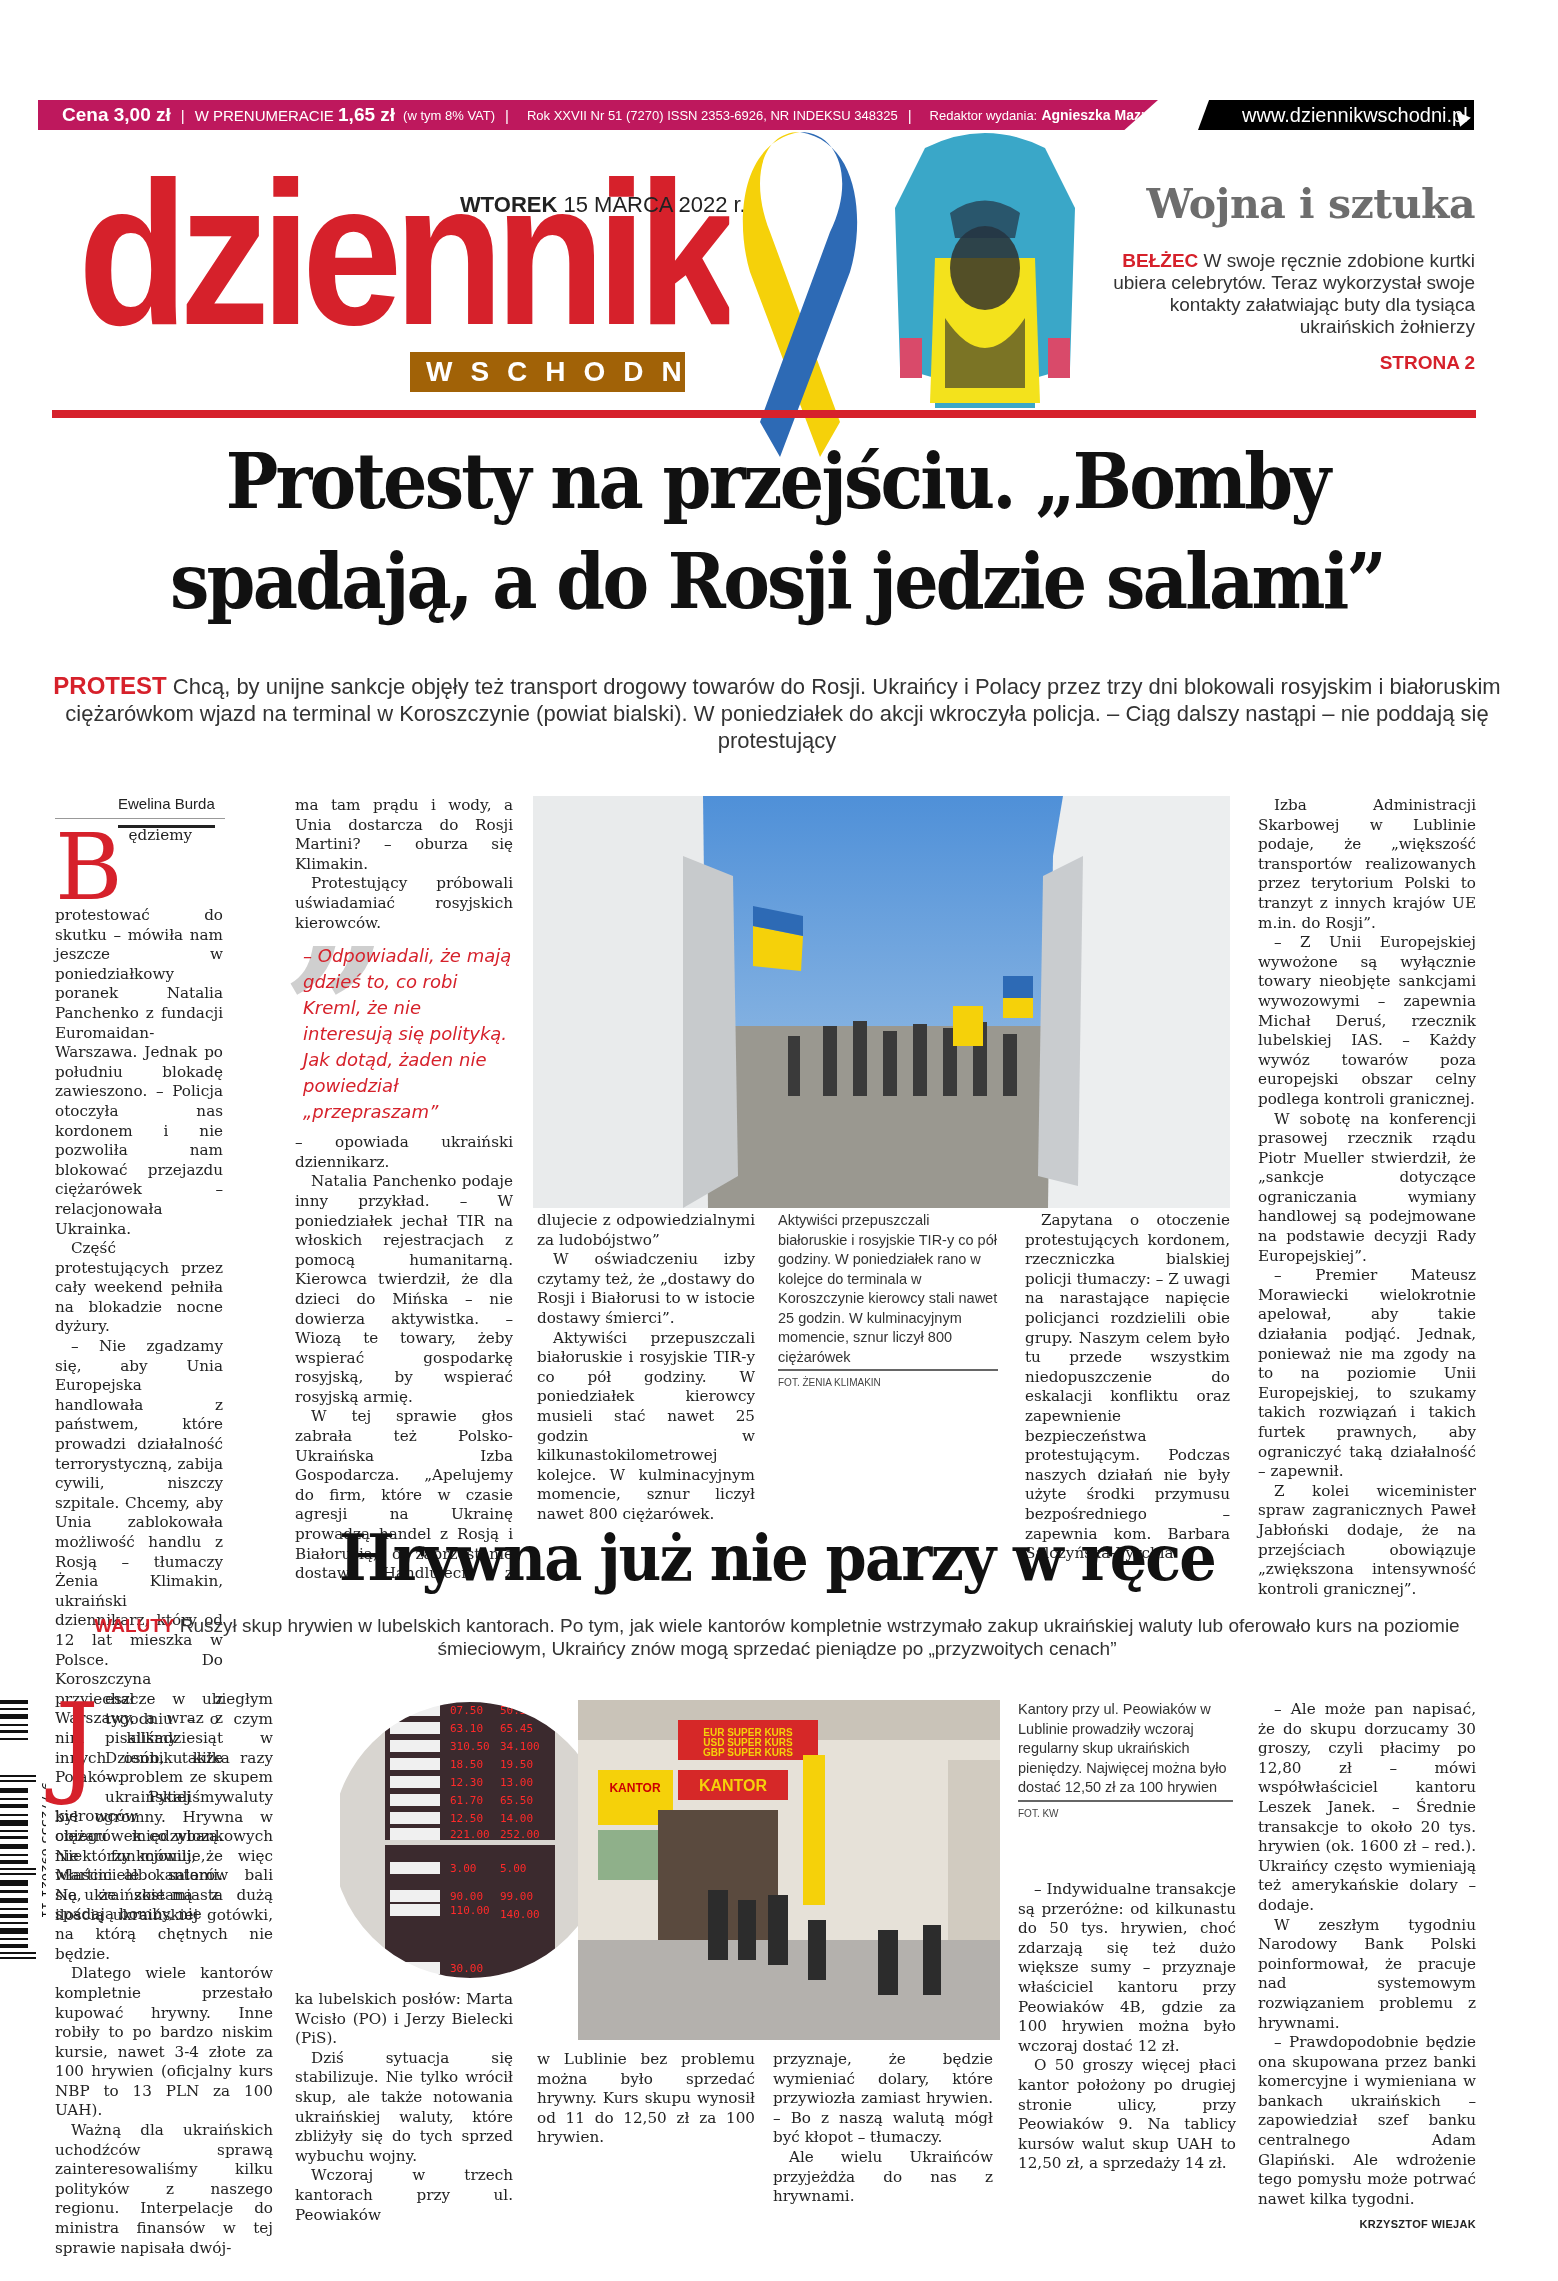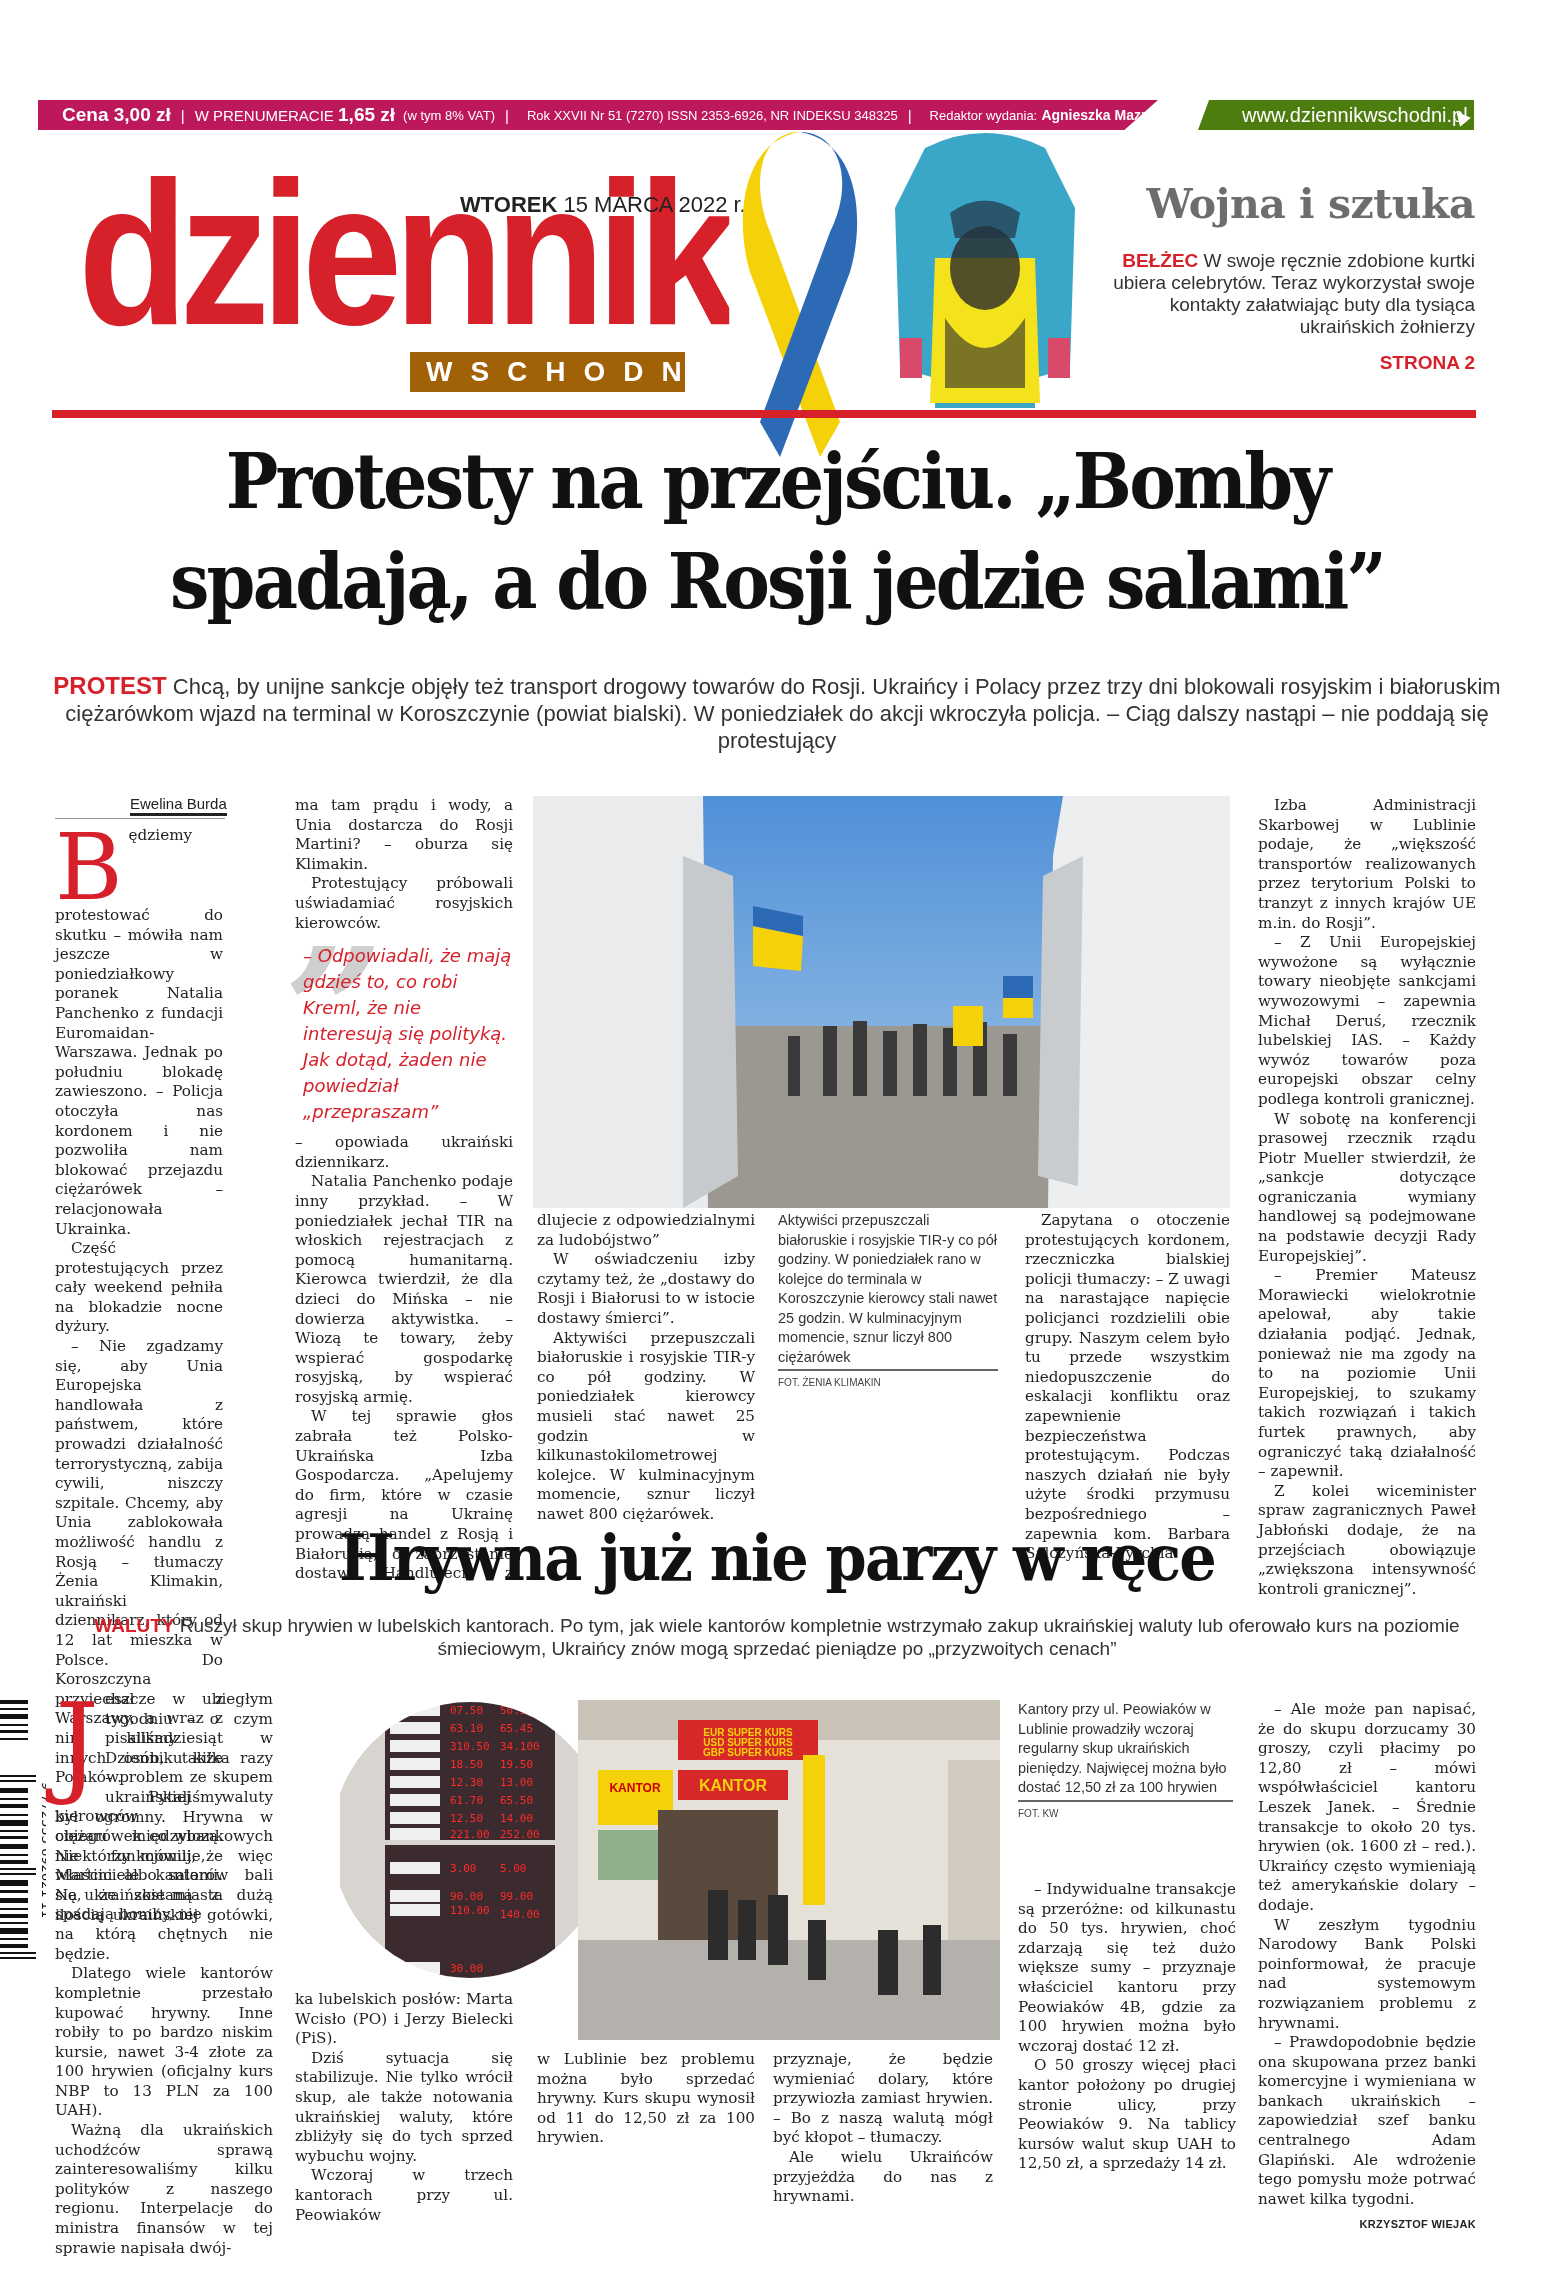--- a/index.html
+++ b/index.html
@@ -5,21 +5,21 @@
   * { box-sizing: border-box; margin: 0; padding: 0; }
   html, body { width: 1558px; height: 2281px; background: #ffffff; overflow: hidden; }
   body { position: relative; font-family: "DejaVu Serif", serif; color: #1a1a1a; }
 
   
   .topbar { position: absolute; left: 38px; top: 100px; width: 1440px; height: 30px; display: flex; }
   .topbar-dark { background: #be185d; color: #fff; width: 1120px; height: 30px; display: flex; align-items: center; padding-left: 24px; font-family: "Liberation Sans", sans-serif; font-size: 15px; white-space: nowrap; clip-path: polygon(0 0, 100% 0, 97% 100%, 0 100%); }
   .topbar-dark b { font-size: 19px; }
   .topbar-dark .sep { margin: 0 10px; }
   .topbar-dark .small { font-size: 13px; margin-left: 8px; }
-  .topbar-url { position: absolute; left: 1160px; top: 0; width: 276px; height: 30px; background: #4d7c0f; color: #fff; font-family: "Liberation Sans", sans-serif; font-size: 20px; line-height: 30px; padding-left: 44px; clip-path: polygon(4% 0, 100% 0, 100% 100%, 0 100%); }
+  .topbar-url { position: absolute; left: 1160px; top: 0; width: 276px; height: 30px; background: #000000; color: #fff; font-family: "Liberation Sans", sans-serif; font-size: 20px; line-height: 30px; padding-left: 44px; clip-path: polygon(4% 0, 100% 0, 100% 100%, 0 100%); }
   .cursor-icon { position: absolute; right: 6px; top: 10px; width: 0; height: 0; border-left: 7px solid transparent; border-right: 7px solid transparent; border-bottom: 14px solid #fff; transform: rotate(-40deg); }
 
   
   .logo { position: absolute; left: 78px; top: 150px; font-family: "Liberation Sans", sans-serif; font-weight: bold; font-size: 205px; letter-spacing: -10px; color: #d6212b; line-height: 1; transform: scaleX(0.88); transform-origin: left top; height: 240px; overflow: hidden; }
   .logo-sub { position: absolute; left: 410px; top: 352px; width: 275px; height: 40px; background: #a16207; color: #fff; font-family: "Liberation Sans", sans-serif; font-weight: bold; font-size: 28px; letter-spacing: 18px; line-height: 40px; padding-left: 16px; }
   .dateline { position: absolute; left: 460px; top: 192px; font-family: "Liberation Sans", sans-serif; font-size: 22px; color: #222; }
   .dateline b { font-weight: bold; }
   .red-rule { position: absolute; left: 52px; top: 410px; width: 1424px; height: 8px; background: #d6212b; }
 
   .ribbon { position: absolute; left: 730px; top: 122px; width: 140px; height: 340px; }
@@ -33,21 +33,21 @@
 
   
   .headline { position: absolute; left: 52px; top: 432px; width: 1450px; text-align: center; font-family: "DejaVu Serif", serif; font-weight: bold; font-size: 76px; line-height: 100px; letter-spacing: -3px; color: #111; transform: scaleX(0.92); transform-origin: center top; }
   .lead { position: absolute; left: 52px; top: 672px; width: 1450px; text-align: center; font-family: "Liberation Sans", sans-serif; font-size: 22px; line-height: 27px; color: #333; }
   .lead .kicker { font-size: 24px; }
 
   
   .col { position: absolute; font-family: "DejaVu Serif", serif; font-size: 15.2px; line-height: 19.6px; color: #222; text-align: justify; hyphens: manual; }
   .col p { text-indent: 16px; }
   .col p.noindent { text-indent: 0; }
-  .byline { position: absolute; left: 118px; top: 795px; font-family: "Liberation Sans", sans-serif; font-size: 15px; color: #222; border-bottom: 3px solid #222; padding-bottom: 1px; margin-left: 12px; }
+  .byline { position: absolute; left: 118px; top: 795px; font-family: "Liberation Sans", sans-serif; font-size: 15px; color: #222; border-bottom: 3px solid #222; padding-bottom: 13px; }
   .byline-rule { position: absolute; left: 55px; top: 818px; width: 170px; height: 1px; background: #999; }
   .dropcap { float: left; font-family: "DejaVu Serif", serif; color: #d6212b; font-size: 92px; line-height: 76px; margin-right: 6px; margin-top: 4px; }
 
   .pullquote { position: relative; margin: 10px 0 8px 0; padding-left: 8px; font-family: "DejaVu Sans", sans-serif; font-style: italic; color: #d6212b; font-size: 18px; line-height: 26px; text-align: left; }
   .pullquote-mark { position: absolute; left: -10px; top: -18px; font-family: "DejaVu Serif", serif; font-weight: bold; font-size: 170px; color: #cfcfcf; line-height: 1; z-index: 0; }
   .pullquote span.q { position: relative; z-index: 1; }
 
   .photo { position: absolute; overflow: hidden; }
   .caption { position: absolute; font-family: "Liberation Sans", sans-serif; font-size: 14.5px; line-height: 19.5px; color: #333; }
   .caption-rule { height: 2px; background: #666; margin-top: 2px; }

